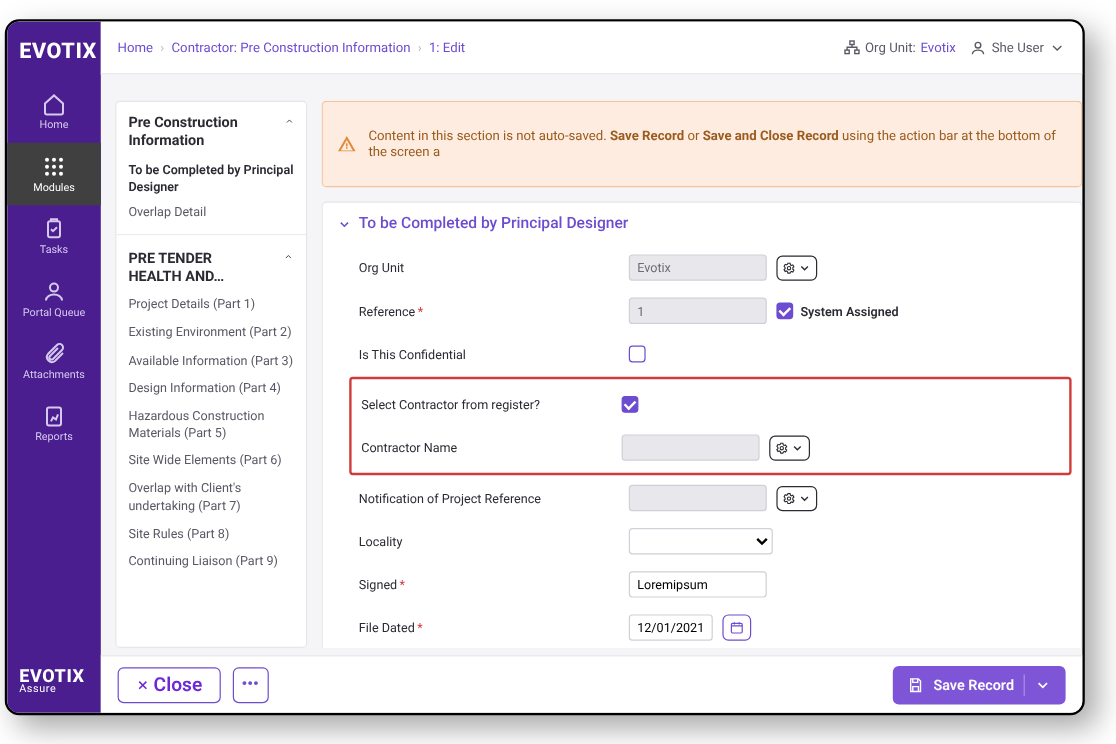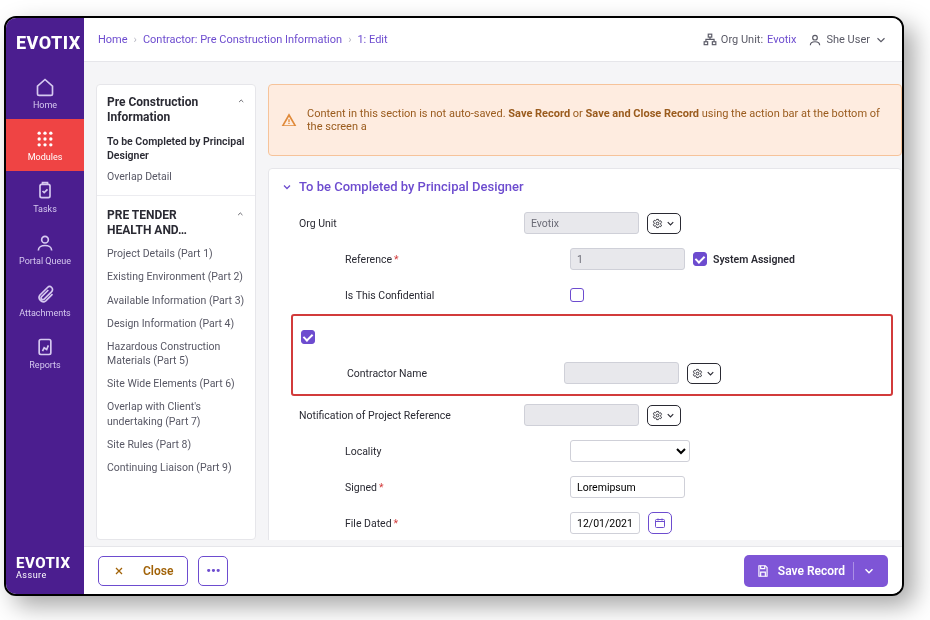--- a/index.html
+++ b/index.html
@@ -2,21 +2,21 @@
 <html><head>
 <meta charset="utf-8">
 <style>
 * { box-sizing: border-box; margin: 0; padding: 0; font-family: -apple-system, BlinkMacSystemFont, "Segoe UI", Roboto, Arial, sans-serif; }
 body { width: 930px; height: 620px; position: relative; background: #fff; overflow: hidden; }
 .frame { position: absolute; top: 12px; left: 0; width: 900px; height: 580px; border: 2px solid #000; border-radius: 12px; background: #f5f5f7; overflow: hidden; box-shadow: 10px 10px 25px rgba(0,0,0,0.35); margin: 4px; }
 .sidebar-main { position: absolute; left: 0; top: 0; width: 78px; height: 100%; background: #4b1e8f; display: flex; flex-direction: column; }
 .logo { color: #fff; font-weight: 800; font-size: 18px; letter-spacing: 0.5px; padding: 14px 10px; }
 .nav { display: flex; flex-direction: column; }
 .nav-item { display: flex; flex-direction: column; align-items: center; justify-content: center; height: 52px; color: #d6c9f0; font-size: 9px; gap: 3px; cursor: pointer; }
-.nav-item.active { background: #ef4444; color: #fff; }
+.nav-item.active { background: #404040; color: #fff; }
 .nav-item svg { width: 20px; height: 20px; }
 .footer-logo { margin-top: auto; padding: 10px 10px 14px; color: #fff; font-size: 15px; font-weight: 800; letter-spacing: 0.5px; line-height: 1; }
 .footer-logo small { display: block; font-size: 9px; font-weight: 400; }
 
 .topbar { position: absolute; left: 78px; right: 0; top: 0; height: 44px; background: #fff; display: flex; align-items: center; padding: 0 14px; font-size: 11px; color: #6d4ccf; border-bottom: 1px solid #e6e6ea; }
 .crumb { color: #6d4ccf; cursor: pointer; }
 .crumb-sep { color: #b8b8c3; margin: 0 6px; }
 .topbar-right { margin-left: auto; display: flex; gap: 12px; color: #5a5a66; }
 .topbar-right .org { color: #6d4ccf; }
 .topbar-right svg { width: 14px; height: 14px; }
@@ -33,39 +33,39 @@
 .content { position: absolute; left: 262px; right: 0; top: 66px; bottom: 54px; overflow: hidden; }
 .alert { margin: 0 0 12px 0; background: #feece0; border: 1px solid #f6c39a; border-radius: 4px; padding: 22px 12px; display: flex; align-items: center; gap: 10px; color: #9a5b1d; font-size: 11px; }
 .alert svg { width: 16px; height: 16px; flex: 0 0 auto; }
 .alert b { font-weight: 700; }
 
 .section-card { background: #fff; border: 1px solid #e6e6ea; border-radius: 4px; margin-right: 0; overflow: hidden; }
 .sec-head { display: flex; align-items: center; gap: 6px; color: #6d4ccf; font-size: 13px; font-weight: 500; padding: 10px 12px; cursor: pointer; }
 .sec-head svg { width: 12px; height: 12px; }
 .form { padding: 4px 0 14px 30px; }
 .row { display: flex; align-items: center; min-height: 30px; font-size: 10.5px; color: #2a2a33; }
-.row + .row { margin-top: 6px; margin-left: 46px; }
+.row + .row { margin-top: 6px; }
 .row .lbl { width: 225px; font-weight: 400; }
 .row .req { color: #d23b3b; margin-left: 2px; }
 .control { display: flex; align-items: center; gap: 8px; }
 input.txt, select.sel { height: 22px; border: 1px solid #cfd0d8; border-radius: 3px; font-size: 10.5px; padding: 0 6px; width: 120px; background: #fff; }
 input.txt.ro { background: #e8e8ec; color: #6b6b76; }
 input.big { width: 115px; }
 .chk { width: 14px; height: 14px; border: 1.5px solid #6d4ccf; border-radius: 3px; display: inline-flex; align-items: center; justify-content: center; background: #fff; cursor: pointer; }
 .chk.checked { background: #6d4ccf; }
 .chk.checked:after { content: ""; width: 4px; height: 7px; border: solid #fff; border-width: 0 2px 2px 0; transform: rotate(45deg); margin-top: -2px; }
 .gearbtn { height: 21px; width: 34px; border: 1.5px solid #2a2a33; border-radius: 5px; display: inline-flex; align-items: center; justify-content: center; gap: 2px; cursor: pointer; background:#fff;}
 .gearbtn svg { width: 11px; height: 11px; }
 .calbtn { height: 22px; width: 24px; border: 1.5px solid #6d4ccf; border-radius: 5px; display: inline-flex; align-items: center; justify-content: center; cursor: pointer; color:#6d4ccf; background:#fff;}
 .calbtn svg { width: 12px; height: 12px; }
 .highlight { border: 2px solid #d23b3b; border-radius: 3px; padding: 6px 4px 6px 8px; margin: 4px 8px 4px -8px; }
 .sys-assigned { font-size: 10.5px; color: #2a2a33; font-weight: 600; display: inline-flex; align-items: center; gap: 6px; }
 
 .bottombar { position: absolute; left: 78px; right: 0; bottom: 0; height: 48px; background: #fff; border-top: 1px solid #e6e6ea; display: flex; align-items: center; padding: 0 14px; gap: 10px; }
-.btn-outline { height: 30px; padding: 0 14px; border: 1.5px solid #6d4ccf; color: #a16207; border-radius: 5px; background: #fff; display: inline-flex; align-items: center; gap: 18px; font-size: 12px; font-weight: 600; cursor: pointer; }
+.btn-outline { height: 30px; padding: 0 14px; border: 1.5px solid #6d4ccf; color: #6d28d9; border-radius: 5px; background: #fff; display: inline-flex; align-items: center; gap: 3px; font-size: 16px; font-weight: 600; cursor: pointer; }
 .btn-outline svg { width: 12px; height: 12px; }
 .btn-icon { height: 30px; width: 30px; border: 1.5px solid #6d4ccf; color: #6d4ccf; border-radius: 5px; background: #fff; display: inline-flex; align-items: center; justify-content: center; cursor: pointer; font-weight: 700; }
 .btn-primary { margin-left: auto; height: 32px; padding: 0 12px; background: #7e55d6; color: #fff; border: none; border-radius: 5px; display: inline-flex; align-items: center; gap: 8px; font-size: 12px; font-weight: 600; cursor: pointer; }
 .btn-primary svg { width: 14px; height: 14px; }
 .btn-primary .sep { width: 1px; height: 18px; background: rgba(255,255,255,0.35); }
 </style>
 </head>
 <body>
 
 <div class="frame">
@@ -232,20 +232,21 @@
         </div>
         <div class="row">
           <div class="lbl">Is This Confidential</div>
           <div class="control">
             <span class="chk"></span>
           </div>
         </div>
 
         <div class="highlight">
           <div class="row">
+            <div class="lbl" style="width:217px">Select Contractor from register?</div>
             <div class="control">
               <span class="chk checked"></span>
             </div>
           </div>
           <div class="row">
             <div class="lbl" style="width:217px">Contractor Name</div>
             <div class="control">
               <input class="txt ro big" value="" style="">
               <span class="gearbtn">
                 <svg viewBox="0 0 24 24" fill="none" stroke="#2a2a33" stroke-width="2">

